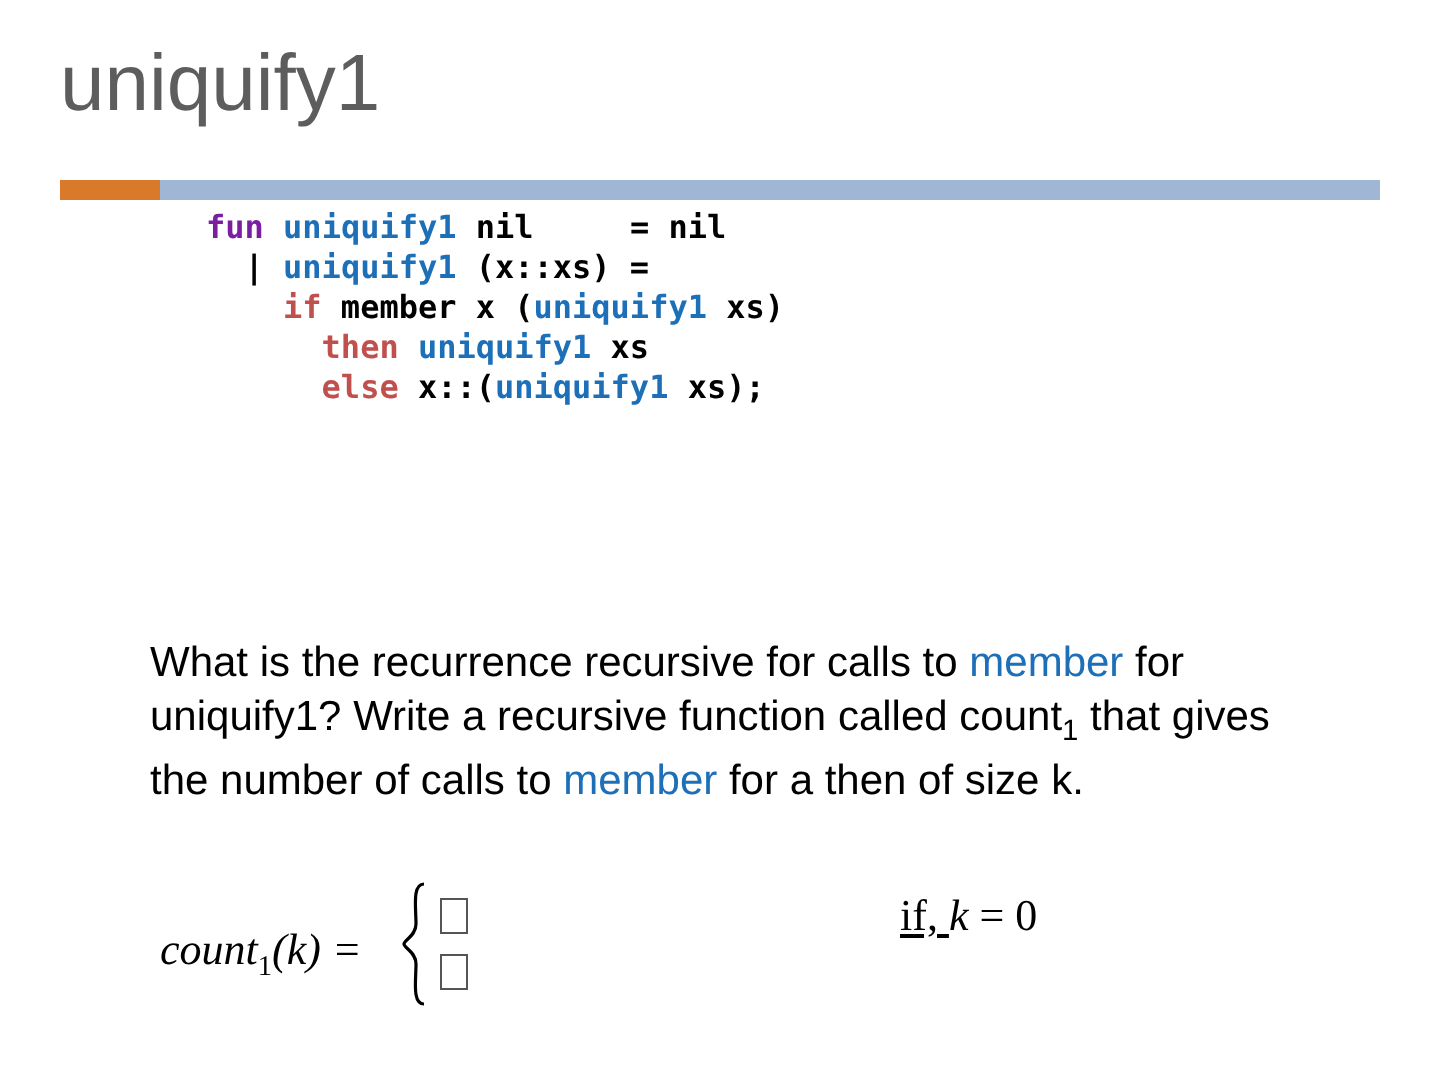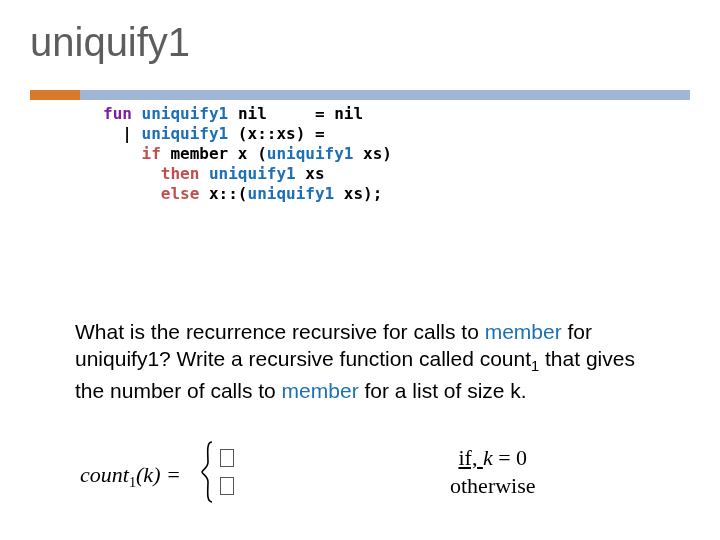--- a/index.html
+++ b/index.html
@@ -79,21 +79,20 @@
   .question sub { font-size: 0.7em; vertical-align: sub; }
   .eqwrap {
     position: absolute;
     top: 440px;
     left: 80px;
     right: 50px;
     font-family: "Times New Roman", Times, serif;
     font-size: 22px;
     font-style: italic;
     height: 70px;
-    text-align: center;
   }
   .countk {
     position: absolute;
     left: 0;
     top: 22px;
   }
   .countk sub { font-size: 0.65em; vertical-align: sub; font-style: normal; }
   .brace {
     position: absolute;
     left: 120px;
@@ -147,35 +146,34 @@
     <div class="blue"></div>
   </div>
 
   <div class="code"><span class="kw-fun">fun</span> <span class="fn-name">uniquify1</span><span> nil     = nil</span>
 <span class="bar">  |</span><span class="fn-name"> uniquify1</span><span> (x::xs) =</span>
 <span>    </span><span class="kw-ctrl">if</span><span> member x (</span><span class="fn-name">uniquify1</span><span> xs)</span>
 <span>      </span><span class="kw-ctrl">then</span><span class="fn-name"> uniquify1</span><span> xs</span>
 <span>      </span><span class="kw-ctrl">else</span><span> x::(</span><span class="fn-name">uniquify1</span><span> xs);</span></div>
 
   <div class="question">
-    <span>What is the recurrence recursive for calls to </span><span class="m1">member</span><span> for uniquify1?  Write a recursive function called count</span><sub>1</sub><span> that gives the number of calls to </span><span class="m2">member</span><span> for a list of size k.</span>
+    <span>What is the recurrence recursive for calls to </span><span class="m1">member</span><span> for uniquify1?  Write a recursive function called count</span><sub>1</sub><span> that gives the number of calls to </span><span class="m2">member</span><span> for a then of size k.</span>
   </div>
 
   <div class="eqwrap">
     <div class="countk">
       <span>count</span><sub>1</sub><span>(k) = </span>
     </div>
     <div class="brace">
       <svg viewBox="0 0 16 64">
         <path d="M12 2 C6 2 8 14 8 22 C8 28 2 30 2 32 C2 34 8 36 8 42 C8 50 6 62 12 62" fill="none" stroke="#000" stroke-width="1.6"></path>
       </svg>
     </div>
     <div class="cases">
       <div class="case-row"><span class="box"></span><span></span></div>
       <div class="case-row"><span class="box"></span><span></span></div>
     </div>
     <div class="conds">
       <div class="case-row"><span class="ifk">if, </span><span class="kval">k</span><span> = 0</span></div>
-      <div class="case-row"><span>otherwise</span></div>
     </div>
   </div>
 
 </div>
 
 </body></html>

